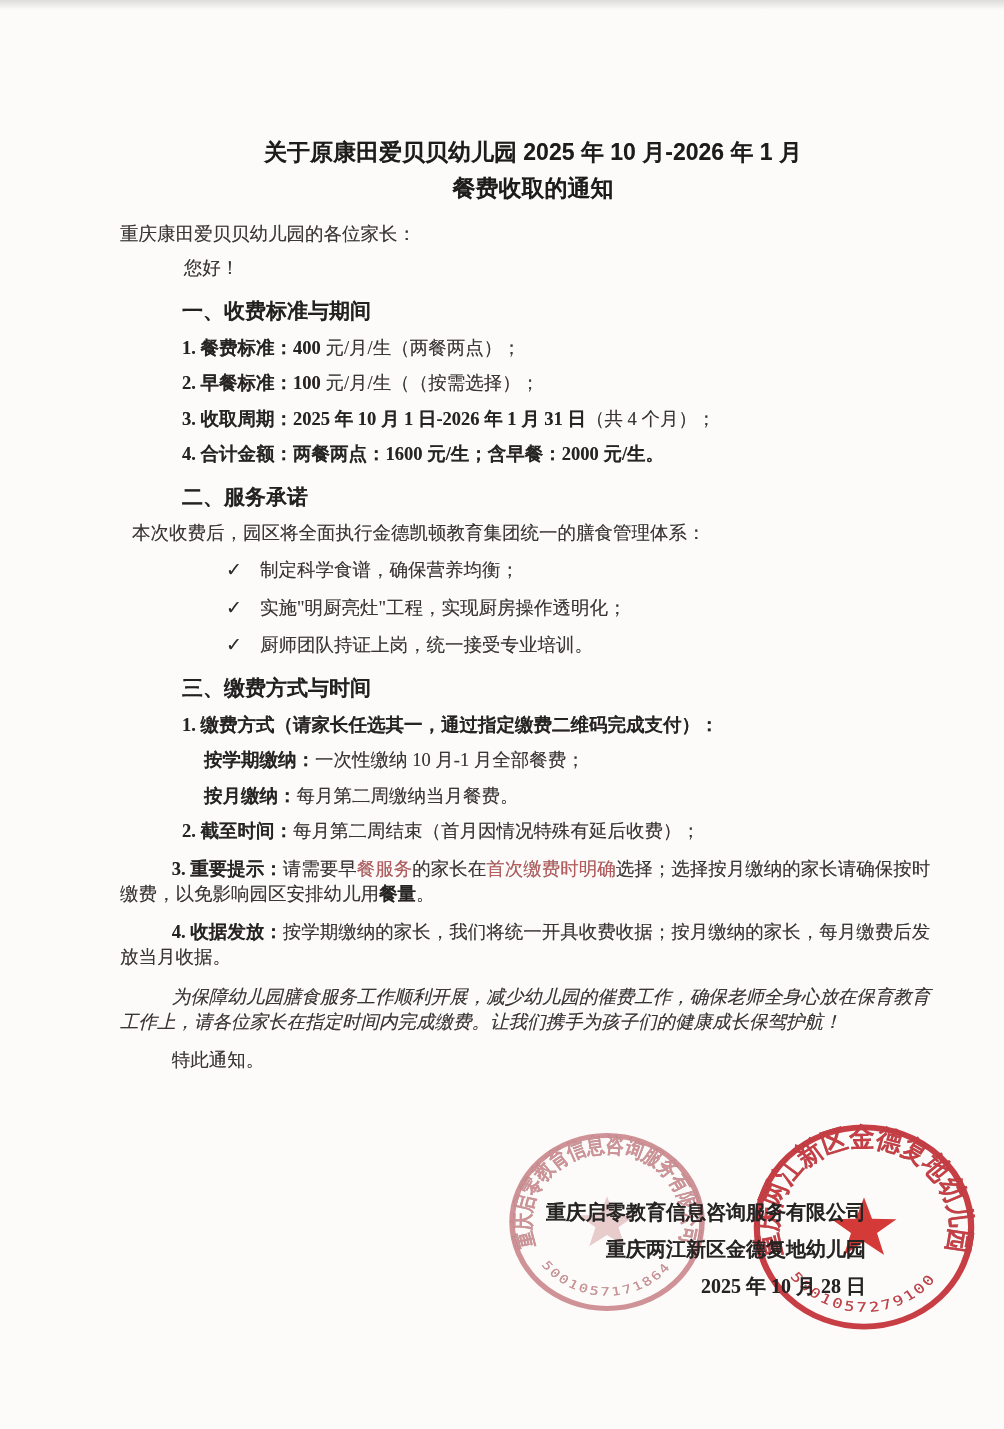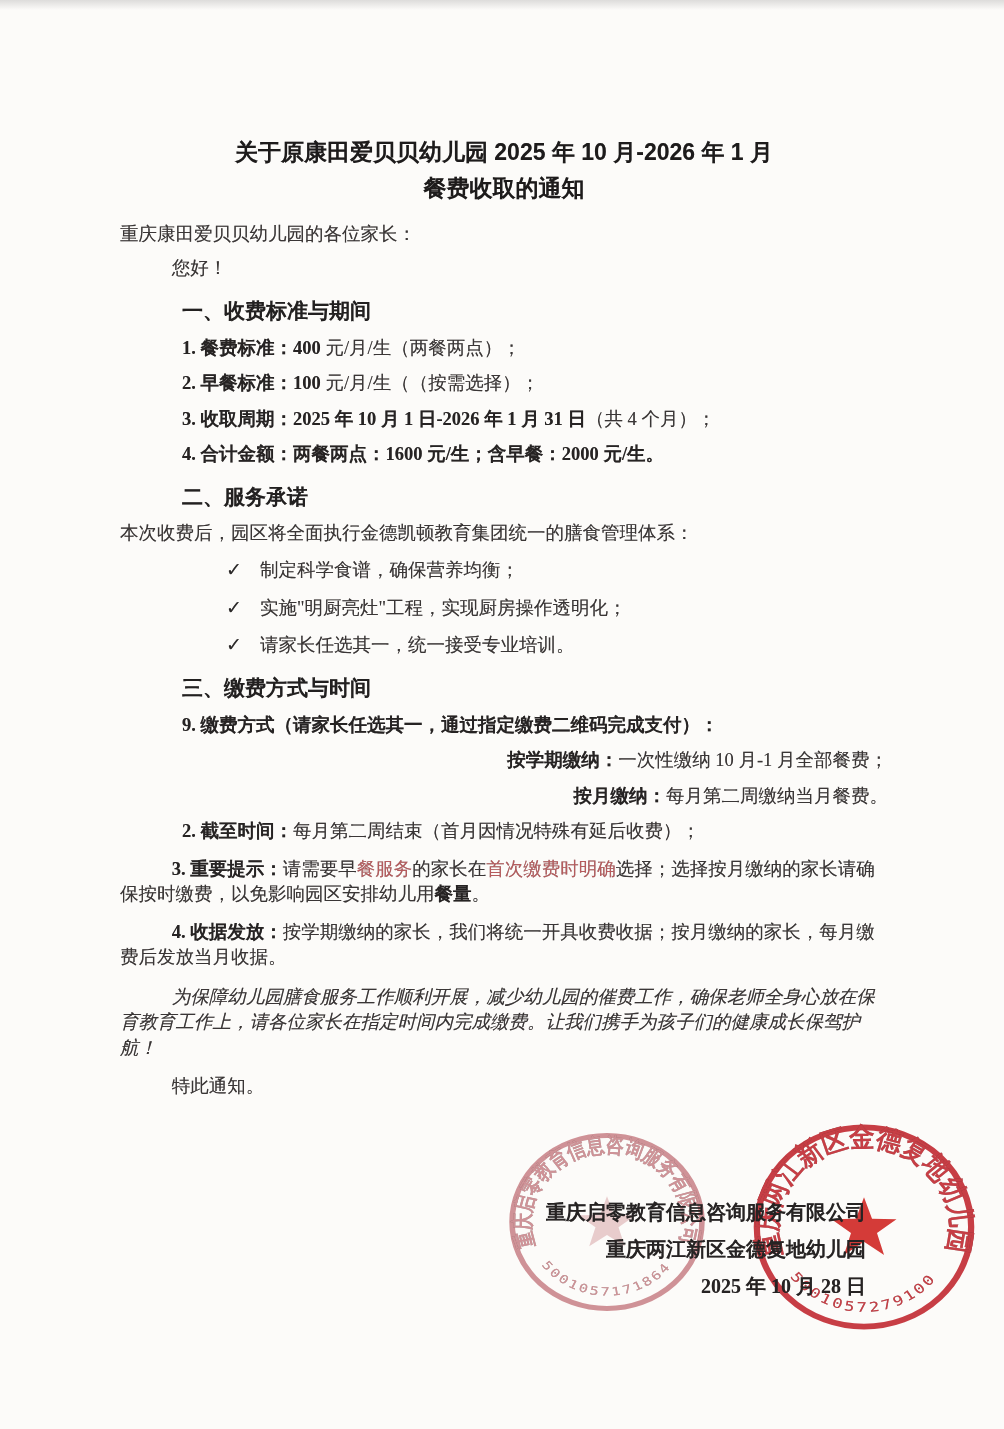--- a/index.html
+++ b/index.html
@@ -13,42 +13,42 @@
     color:#3a3636;
     text-shadow:0 0 0.6px rgba(40,38,38,.45);
   }
   .scan-edge-top{
     position:absolute;top:0;left:0;width:100%;height:10px;
     background:linear-gradient(180deg,rgba(110,110,110,.22),rgba(110,110,110,0));
     z-index:4;
   }
   .content{
     position:relative;z-index:2;
-    padding:138px 116px 0 120px;
+    padding:138px 58px 0 120px;
     font-size:18.5px;line-height:1.38;
   }
   .doc-title{
     text-align:center;
     font-family:"Liberation Sans","DejaVu Sans",sans-serif;
     font-weight:bold;color:#1d1b1b;
     font-size:23px;line-height:1.3;
     margin:0 0 6px 0;
   }
   .doc-title.second{margin:6px 0 18px 0;}
   .salutation{margin:4px 0 0 0;}
   .indent{ text-indent:2.8em; }
-  .para{margin:9px 0 0 0;}
+  .para{margin:9px 0 0 12px;}
   .sec-heading{
     font-family:"Liberation Sans","DejaVu Sans",sans-serif;
     font-weight:bold;color:#222020;
     font-size:21px;
     margin:15px 0 4px 62px;
   }
   .num-item{margin:10px 0 0 62px;}
-  .sub-item{margin:10px 0 0 84px;text-align:right;}
+  .sub-item{margin:10px 0 0 84px;}
   .check-item{margin:10px 0 0 106px;}
   .check-mark{
     display:inline-block;width:34px;
     font-family:"DejaVu Sans",sans-serif;
     font-size:19px;font-weight:bold;color:#2c2a2a;
   }
   .para-item{margin:12px 0 0 0;text-indent:2.8em;}
   .closing{margin:14px 0 0 0;text-indent:2.8em;font-style:italic;}
   .notice-line{margin:12px 0 0 0;text-indent:2.8em;}
   .b{font-weight:bold;color:#262323;}
@@ -129,25 +129,25 @@
 
     <p class="sec-heading">二、服务承诺</p>
     <p class="para">本次收费后，园区将全面执行金德凯顿教育集团统一的膳食管理体系：</p>
     <p class="check-item">
       <span class="check-mark">✓</span><span>制定科学食谱，确保营养均衡；</span>
     </p>
     <p class="check-item">
       <span class="check-mark">✓</span><span>实施"明厨亮灶"工程，实现厨房操作透明化；</span>
     </p>
     <p class="check-item">
-      <span class="check-mark">✓</span><span>请家长任选其一，统一接受专业培训。</span>
+      <span class="check-mark">✓</span><span>厨师团队持证上岗，统一接受专业培训。</span>
     </p>
 
     <p class="sec-heading">三、缴费方式与时间</p>
-    <p class="num-item"><span class="b">9. 缴费方式（请家长任选其一，通过指定缴费二维码完成支付）：</span></p>
+    <p class="num-item"><span class="b">1. 缴费方式（请家长任选其一，通过指定缴费二维码完成支付）：</span></p>
     <p class="sub-item"><span class="b">按学期缴纳：</span><span>一次性缴纳 10 月-1 月全部餐费；</span></p>
     <p class="sub-item"><span class="b">按月缴纳：</span><span>每月第二周缴纳当月餐费。</span></p>
     <p class="num-item"><span class="b">2. 截至时间：</span><span>每月第二周结束（首月因情况特殊有延后收费）；</span></p>
     <p class="para-item"><span class="b">3. 重要提示：</span><span>请需要早</span><span class="red">餐服务</span><span>的家长在</span><span class="red">首次缴费时明确</span><span>选择；选择按月缴纳的家长请确保按时缴费，以免影响园区安排幼儿用</span><span class="b">餐量</span><span>。</span></p>
     <p class="para-item"><span class="b">4. 收据发放：</span><span>按学期缴纳的家长，我们将统一开具收费收据；按月缴纳的家长，每月缴费后发放当月收据。</span></p>
 
     <p class="closing">为保障幼儿园膳食服务工作顺利开展，减少幼儿园的催费工作，确保老师全身心放在保育教育工作上，请各位家长在指定时间内完成缴费。让我们携手为孩子们的健康成长保驾护航！</p>
     <p class="notice-line">特此通知。</p>
   </div>
 

